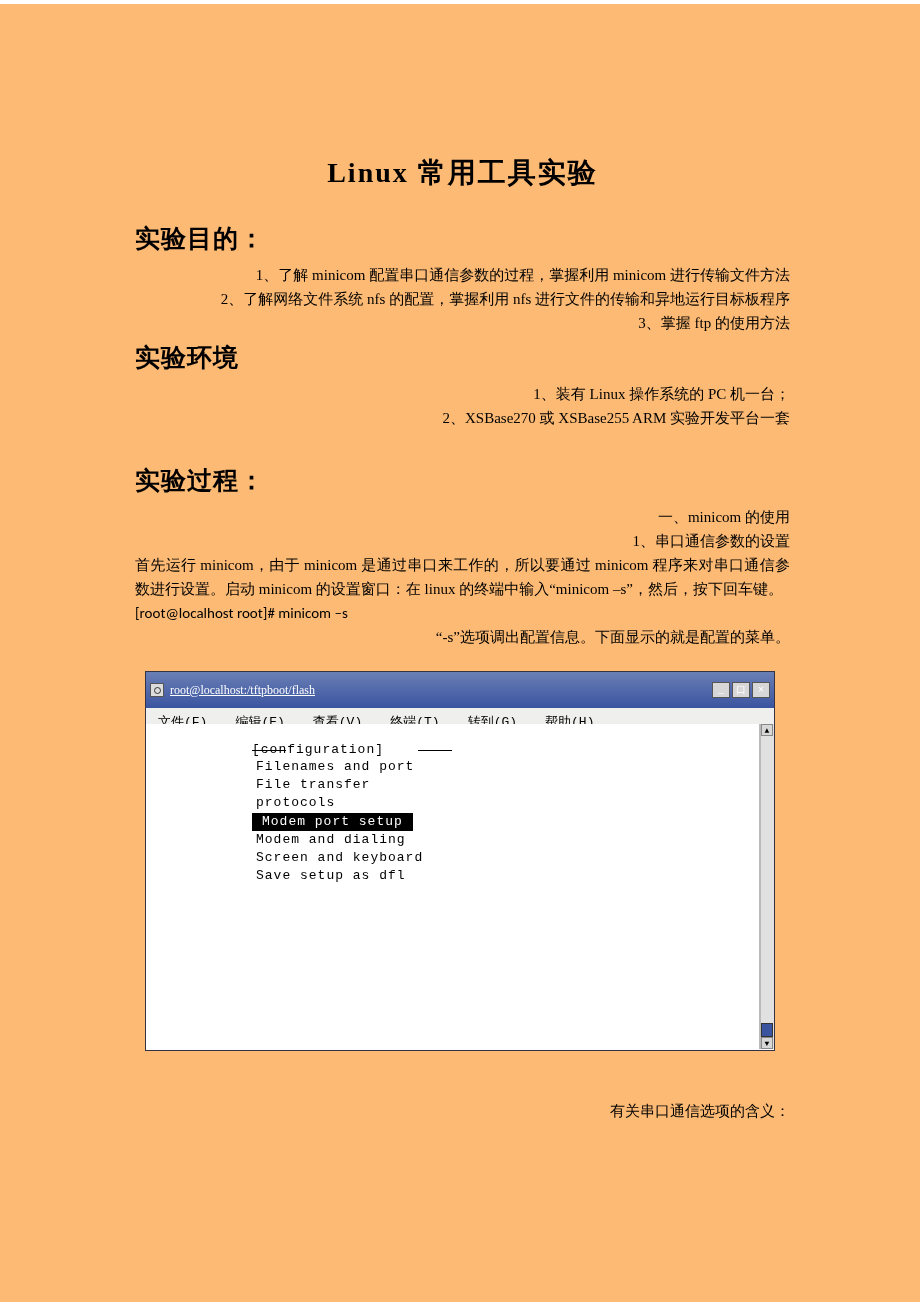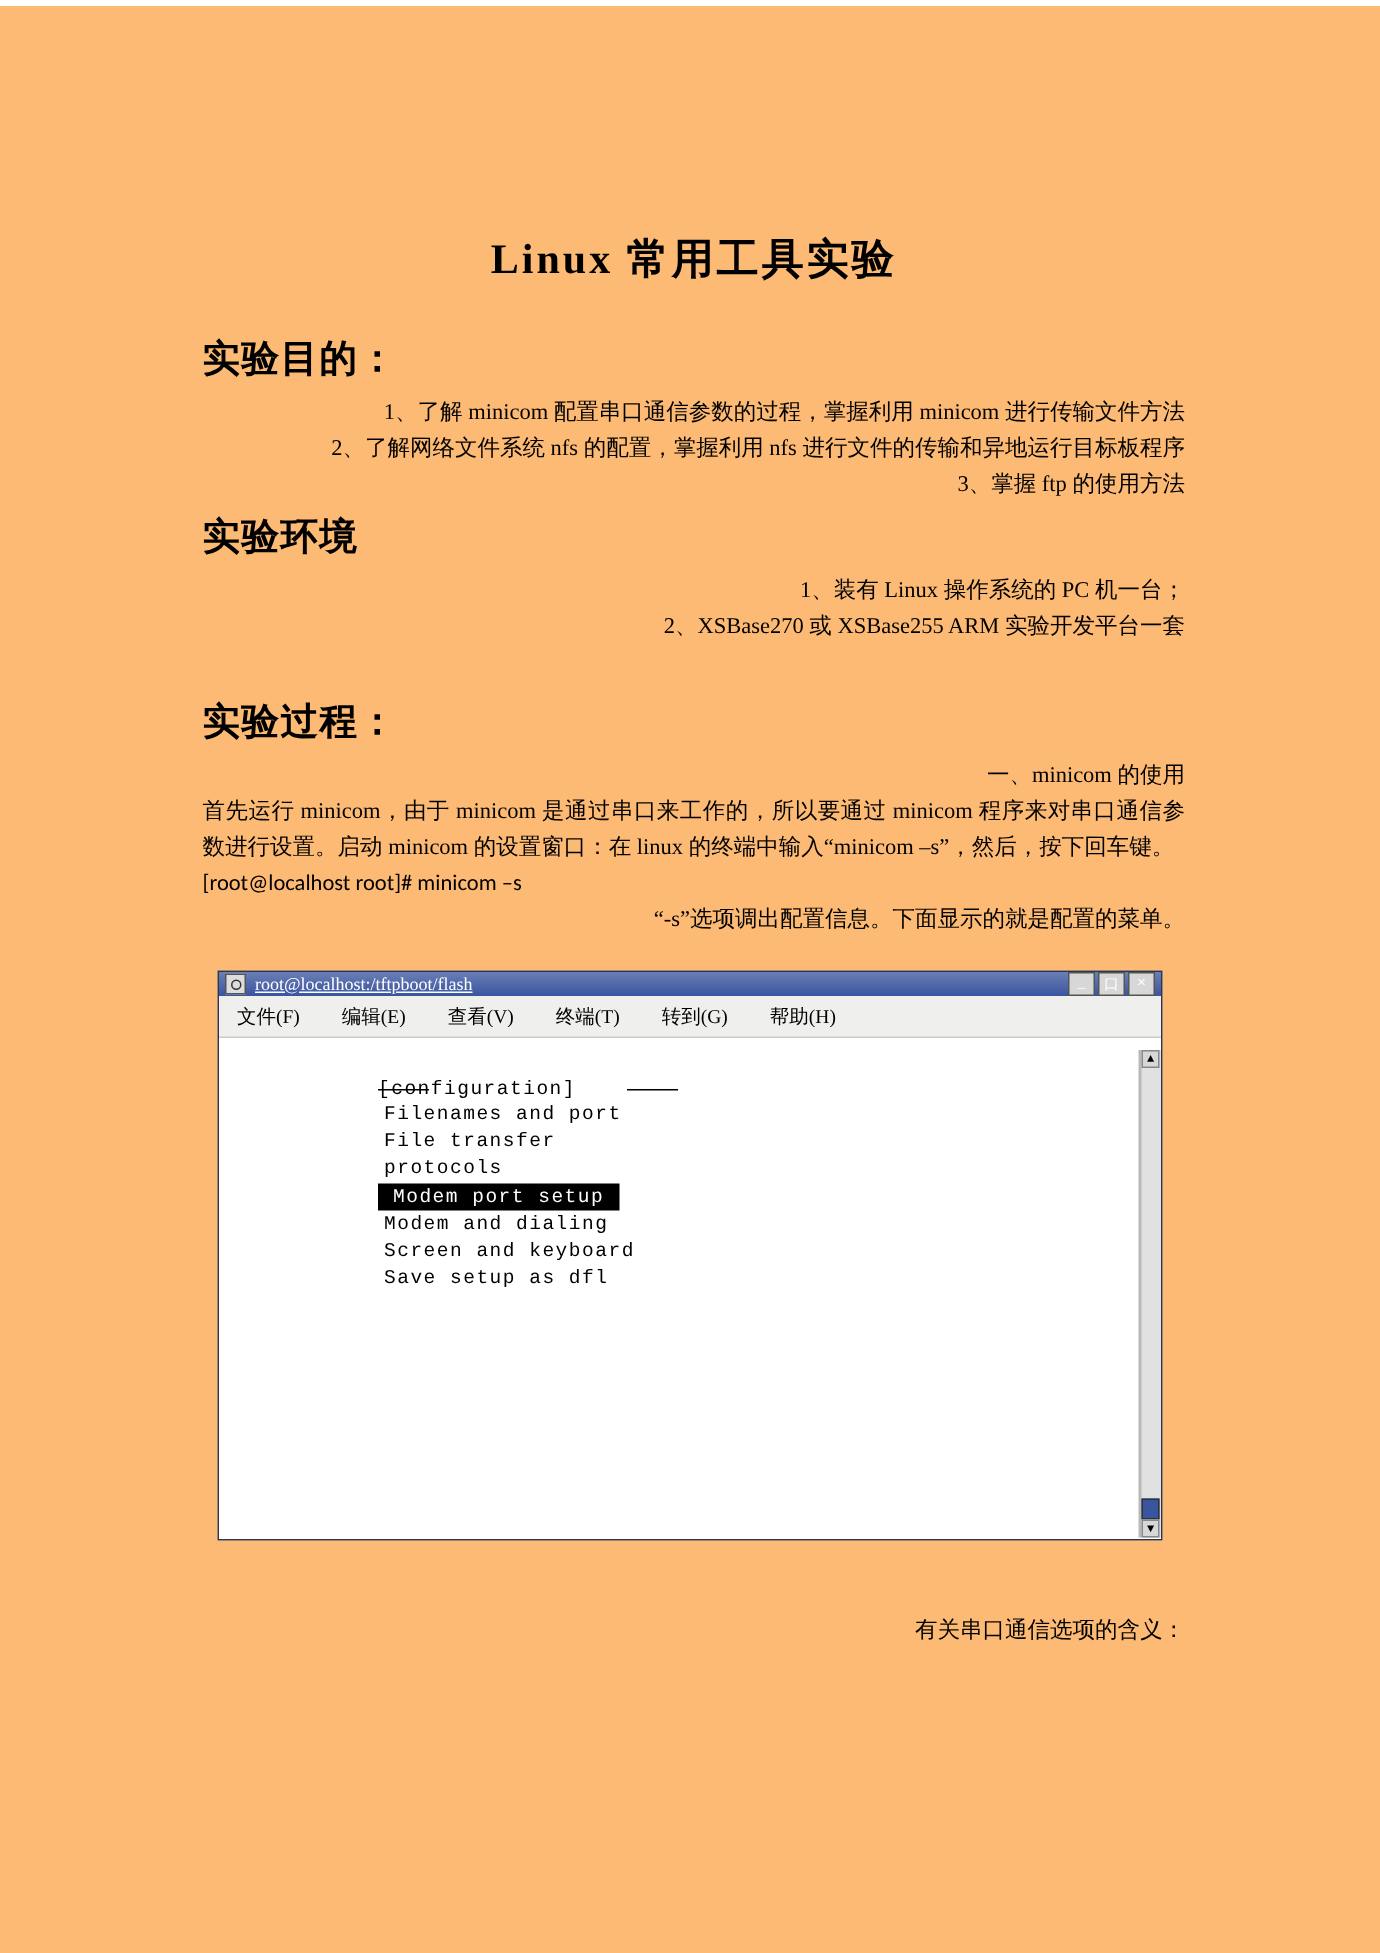--- a/index.html
+++ b/index.html
@@ -4,26 +4,26 @@
 <style>
   * { box-sizing: border-box; }
   body { margin: 0; background: #fff; font-family: "SimSun", "宋体", serif; color: #000; }
   .page { width: 920px; min-height: 1302px; margin: 4px auto; padding: 150px 130px 46px 135px; background: #fdba74; position: relative; }
   .title { font-size: 28px; text-align: center; margin: 0 0 30px 0; font-family: "SimSun", "宋体", serif; letter-spacing: 2px; }
   .h2 { font-size: 25px; margin: 0 0 8px 0; font-family: "SimSun", "宋体", serif; letter-spacing: 1px; }
   .body-text { font-size: 15px; line-height: 1.6; margin: 0; font-family: "SimSun", "宋体", serif; text-align: right; }
   .gap { height: 34px; }
   .code-line { font-family: "Calibri", "Arial", sans-serif; font-size: 15px; line-height: 1.6; margin: 0; }
   .screenshot { width: 630px; height: 380px; margin: 22px 0 0 10px; border: 1px solid #334; background: #fff; position: relative; font-family: "Courier New", monospace; overflow: hidden; }
-  .titlebar { height: 16px; background: linear-gradient(#6a7fb5, #3a54a0); display: flex; align-items: center; padding: 0 4px; color: #fff; font-size: 12px; }
+  .titlebar { height: 36px; background: linear-gradient(#6a7fb5, #3a54a0); display: flex; align-items: center; padding: 0 4px; color: #fff; font-size: 12px; }
   .titlebar .sysicon { width: 14px; height: 14px; background: #ddd; border: 1px solid #555; margin-right: 6px; position: relative; }
   .titlebar .sysicon::after { content: ""; position: absolute; left: 3px; top: 3px; width: 5px; height: 5px; border: 1px solid #333; border-radius: 50%; }
   .titlebar .title-text { flex: 1; font-family: "SimSun", "宋体", serif; text-decoration: underline; }
   .titlebar .winbtn { width: 18px; height: 16px; margin-left: 2px; background: #d7d7d7; border: 1px solid #555; display: flex; align-items: center; justify-content: center; font-size: 10px; }
-  .menubar { height: 28px; background: #efefed; display: flex; align-items: center; padding: 0 12px; gap: 28px; border-bottom: 1px solid #ccc; font-family: Liberation Serif, serif; font-size: 13px; color: #000; }
+  .menubar { height: 28px; background: #efefed; display: flex; align-items: center; padding: 0 12px; gap: 28px; border-bottom: 1px solid #ccc; font-family: Liberation Mono, monospace; font-size: 13px; color: #000; }
   .menubar span { cursor: default; }
   .term-area { position: absolute; top: 52px; left: 0; right: 14px; bottom: 1px; background: #fff; border-right: 1px solid #b9b9b9; overflow: hidden; }
   .sbtrack { position: absolute; top: 52px; right: 0; bottom: 1px; width: 14px; background: #e1e1e1; border-left: 1px solid #b9b9b9; }
   .sbbtn { width: 12px; height: 12px; background: #d7d7d7; border: 1px solid #888; position: absolute; left: 0; display: flex; align-items: center; justify-content: center; font-size: 8px; }
   .sbtrack .upbtn { top: 0; }
   .sbtrack .downbtn { bottom: 0; }
   .sbtrack .thumb { position: absolute; left: 0; bottom: 12px; width: 12px; height: 14px; background: #3a54a0; border: 1px solid #333; }
   .term-text { padding: 10px 14px; font-size: 13px; white-space: pre; font-family: "Courier New", monospace; color: #000; letter-spacing: 1px; line-height: 1.4; }
   .config-box { margin: 18px 0 0 106px; width: 200px; font-size: 13px; font-family: "Courier New", monospace; letter-spacing: 1px; }
   .config-header { position: relative; height: 16px; }
@@ -48,20 +48,21 @@
   <p class="body-text">3、掌握 ftp 的使用方法</p>
 
   <h2 class="h2" style="margin-top:6px">实验环境</h2>
   <p class="body-text">1、装有 Linux 操作系统的 PC 机一台；</p>
   <p class="body-text">2、XSBase270 或 XSBase255 ARM 实验开发平台一套</p>
 
   <div class="gap"></div>
 
   <h2 class="h2">实验过程：</h2>
   <p class="body-text">一、minicom 的使用</p>
+  <p class="body-text">1、串口通信参数的设置</p>
   <p class="body-text" style="text-align:justify">首先运行 minicom，由于 minicom 是通过串口来工作的，所以要通过 minicom 程序来对串口通信参数进行设置。启动 minicom 的设置窗口：在 linux 的终端中输入“minicom –s”，然后，按下回车键。</p>
   <p class="code-line">[root@localhost root]# minicom –s</p>
   <p class="body-text">“-s”选项调出配置信息。下面显示的就是配置的菜单。</p>
 
   <div class="screenshot">
     <div class="titlebar">
       <span class="sysicon"></span>
       <span class="title-text">root@localhost:/tftpboot/flash</span>
       <span class="winbtn">_</span>
       <span class="winbtn">口</span>

